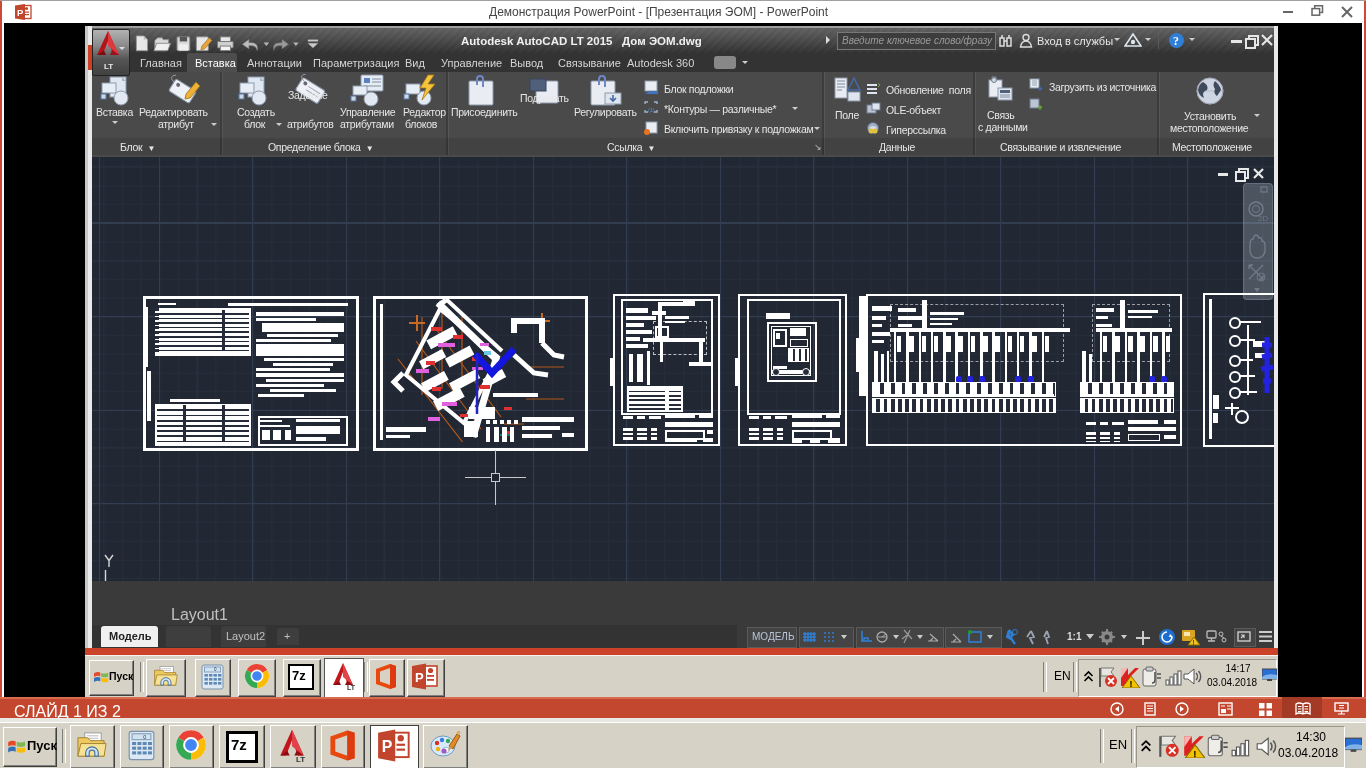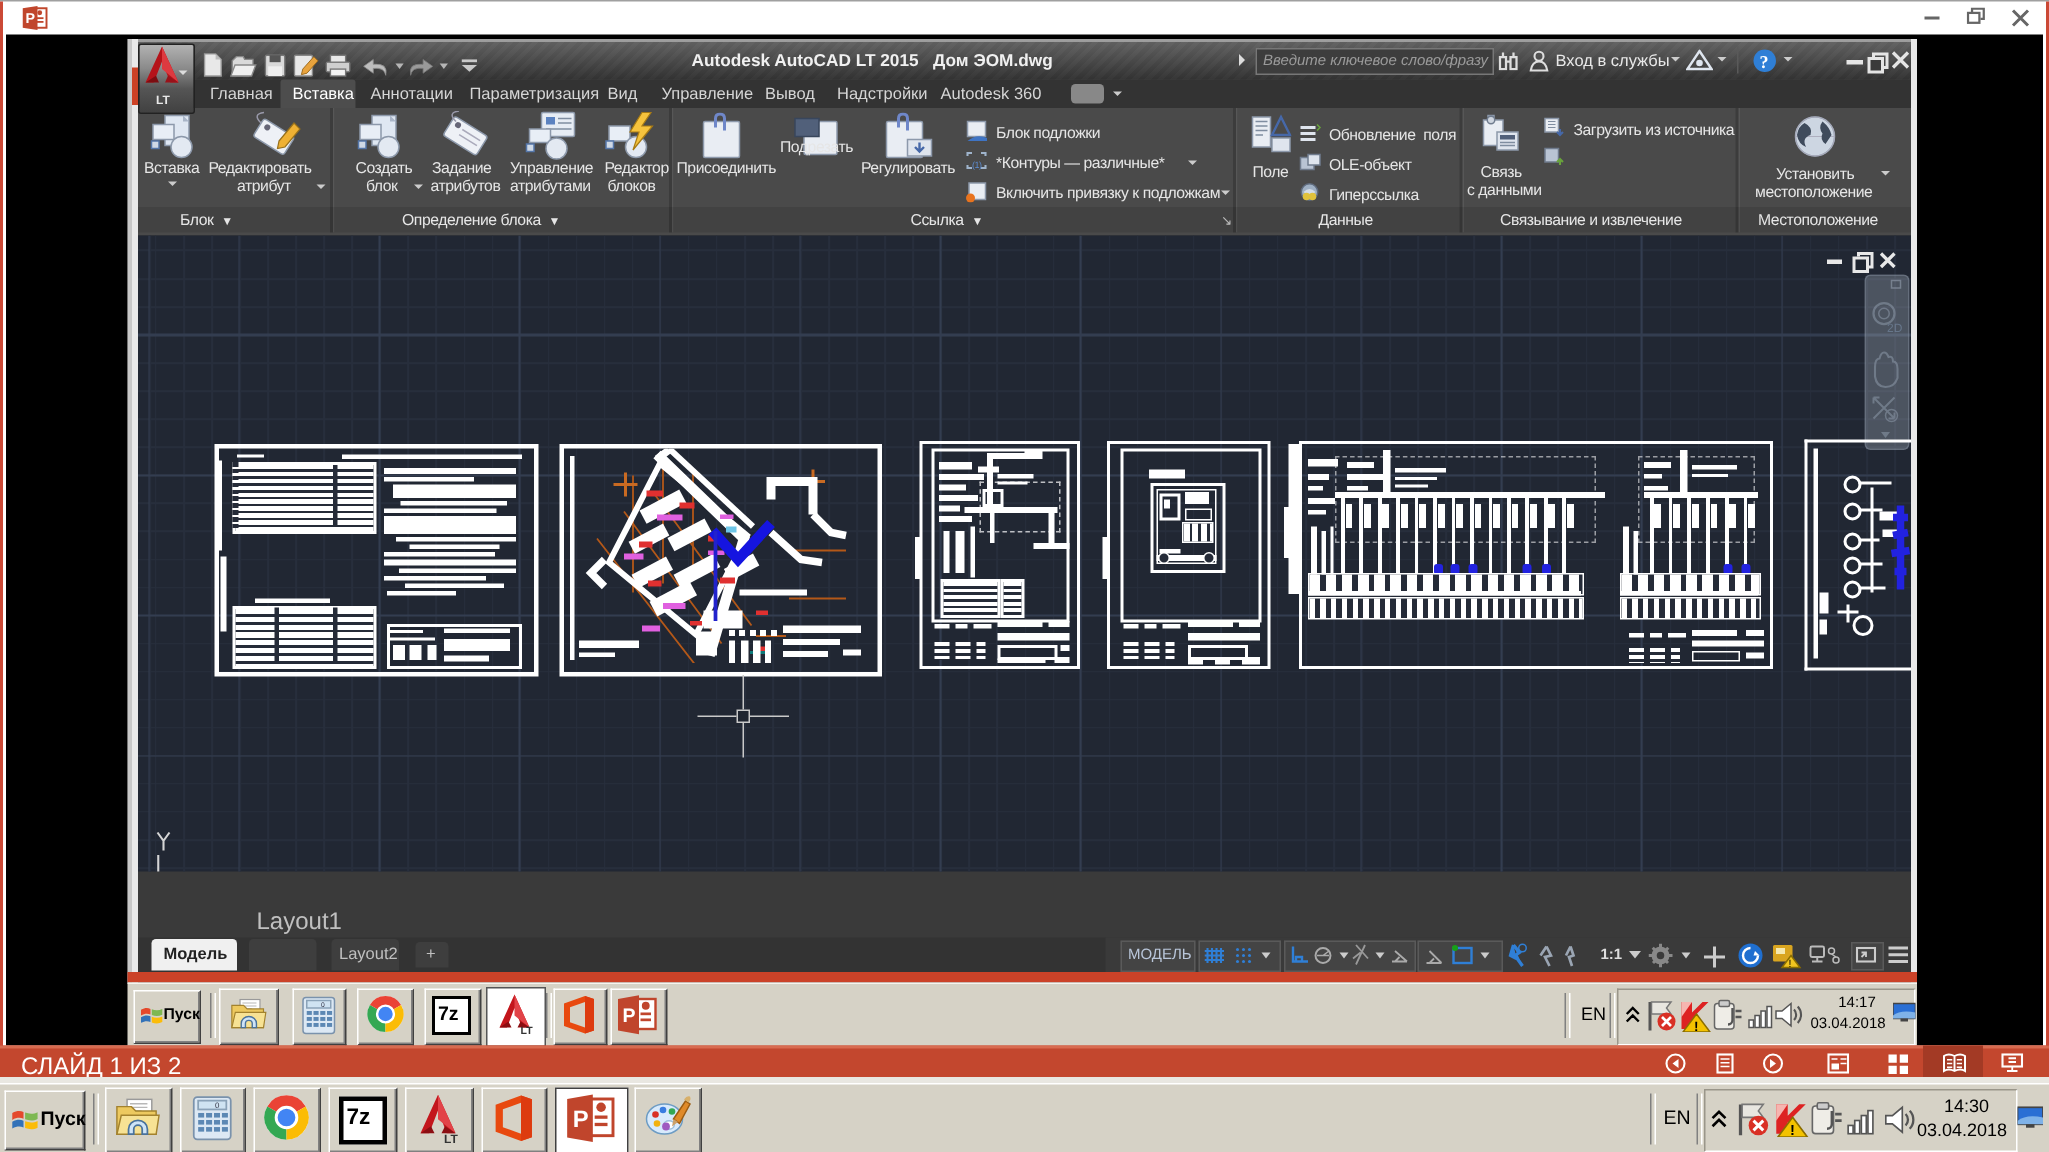--- a/index.html
+++ b/index.html
@@ -2,20 +2,21 @@
 <html><head><meta charset="utf-8"><style>
 html,body{margin:0;padding:0;width:1366px;height:768px;overflow:hidden;background:#000;font-family:"Liberation Sans",sans-serif;}
 .a{position:absolute;}
 #root{position:relative;width:1366px;height:768px;background:#fff;}
 .tx{white-space:nowrap;}
 </style></head>
 <body>
 <div id="root">
 
 <div class="a" style="left:0;top:0;width:1366px;height:23px;background:#fff;border-top:1px solid #a0a0a0;"></div>
+<div class="a tx" style="left:489px;top:5px;font-size:12px;color:#444;">Демонстрация PowerPoint - [Презентация ЭОМ] - PowerPoint</div>
 
 <svg class="a" style="left:15px;top:4px" width="17" height="16" viewBox="0 0 17 16">
   <rect x="7" y="1.5" width="9" height="13" fill="#fff" stroke="#c0462c" stroke-width="1.3"></rect>
   <rect x="9" y="7.5" width="5" height="1.2" fill="#c0462c"></rect>
       <rect x="9" y="10" width="5" height="1.2" fill="#c0462c"></rect>
   <circle cx="11.5" cy="4.5" r="1.6" fill="#c0462c"></circle>
   <polygon points="0,1.5 10,0 10,16 0,14.5" fill="#c0462c"></polygon>
   <text x="2" y="11.5" font-size="9.5" font-weight="bold" fill="#fff" font-family="Liberation Sans">P</text>
 </svg>
 
@@ -117,21 +118,21 @@
   <div class="a" style="left:7px;top:27px;width:1182px;height:19px;background:#333333;"></div>
   <div class="a" style="left:44px;top:27px;width:1145px;height:19px;font-size:11px;color:#d5d5d5;">
      <span class="a tx" style="left:11px;top:4px;">Главная</span>
      <div class="a" style="left:58px;top:0;width:50px;height:19px;background:#4d4d4d;border-radius:2px 2px 0 0;"></div>
      <span class="a tx" style="left:66px;top:4px;color:#fff;">Вставка</span>
      <span class="a tx" style="left:118px;top:4px;">Аннотации</span>
      <span class="a tx" style="left:184px;top:4px;">Параметризация</span>
      <span class="a tx" style="left:276px;top:4px;">Вид</span>
      <span class="a tx" style="left:312px;top:4px;">Управление</span>
      <span class="a tx" style="left:381px;top:4px;">Вывод</span>
-     <span class="a tx" style="left:429px;top:4px;">Надстройки</span>
+     <span class="a tx" style="left:429px;top:4px;">Связывание</span>
      <span class="a tx" style="left:498px;top:4px;">Autodesk 360</span>
      <div class="a" style="left:585px;top:3px;width:22px;height:13px;background:#888;border-radius:3px;"></div>
      <div class="a" style="left:613px;top:8px;width:0;height:0;border:3.5px solid transparent;border-top-color:#ccc;"></div>
   </div>
 
   <div class="a" style="left:7px;top:46px;width:1182px;height:85px;background:#4a4a4a;border-bottom:2px solid #2e2e2e;"></div>
   <div id="ribbon" class="a" style="left:7px;top:46px;width:1182px;height:85px;font-size:10.5px;letter-spacing:-0.3px;color:#e6e6e6;">
 
     <div class="a" style="left:128px;top:0;width:2px;height:83px;background:#3c3c3c;border-right:1px solid #575757;"></div>
     <div class="a" style="left:354px;top:0;width:2px;height:83px;background:#3c3c3c;border-right:1px solid #575757;"></div>
@@ -180,21 +181,21 @@
     <div class="a tx" style="left:152px;top:46px;">блок</div>
     <div class="a" style="left:184px;top:51px;width:0;height:0;border:3.5px solid transparent;border-top-color:#ccc;"></div>
     <svg class="a" style="left:200px;top:2px" width="36" height="34" viewBox="0 0 36 34">
       <g transform="rotate(32 18 17)">
             <rect x="5" y="9" width="26" height="15" rx="2" fill="#eef1f6" stroke="#8d99ab"></rect>
             <circle cx="10" cy="13" r="2" fill="#667"></circle>
             <path d="M14 14 h14 M14 18 h14" stroke="#aab"></path>
           </g>
       <path d="M12 7 q-6 -6 2 -7" stroke="#99a" fill="none"></path>
     </svg>
-    <div class="a tx" style="left:196px;top:34px;">Задание</div>
+    <div class="a tx" style="left:196px;top:17px;">Задание</div>
     <div class="a tx" style="left:195px;top:46px;">атрибутов</div>
     <svg class="a" style="left:255px;top:2px" width="38" height="34" viewBox="0 0 38 34">
       <rect x="14" y="1" width="22" height="16" rx="1" fill="#e6ecf4" stroke="#8d99ab"></rect>
       <rect x="17" y="4" width="6" height="5" fill="#5b82c0"></rect>
           <path d="M25 5 h9 M25 8 h9 M17 12 h17" stroke="#7f8da0"></path>
       <rect x="6" y="12" width="14" height="9" fill="#e8eef6" stroke="#8d99ab"></rect>
       <circle cx="24" cy="25" r="7" fill="#e3e9f2" stroke="#8d99ab"></circle>
       <rect x="4" y="22" width="5" height="5" fill="#cfd9e6" stroke="#5577aa"></rect>
     </svg>
     <div class="a tx" style="left:248px;top:34px;">Управление</div>

